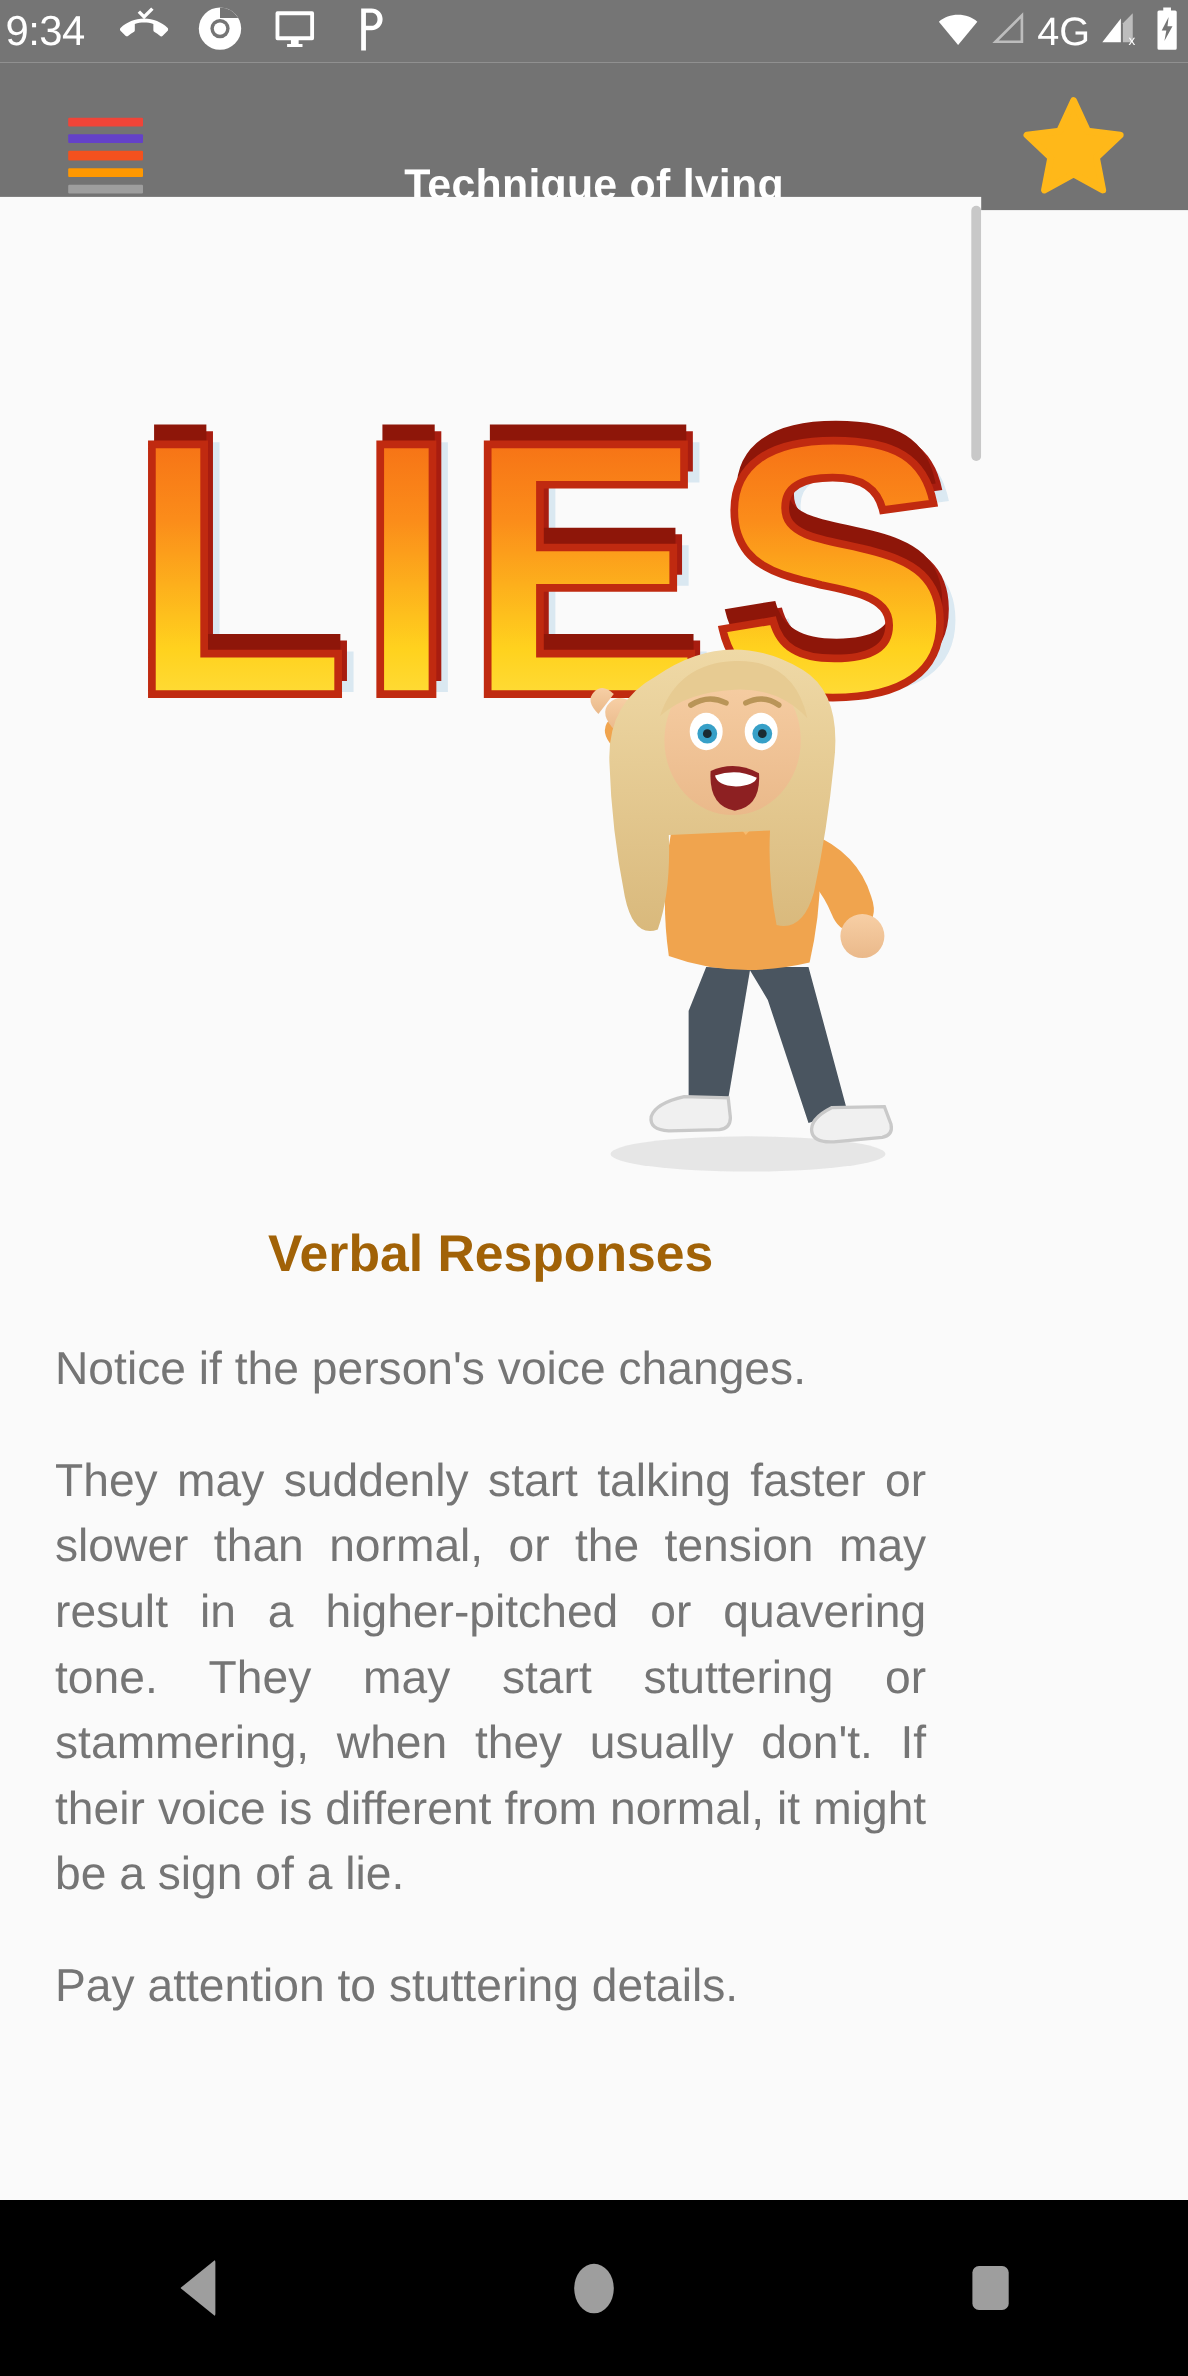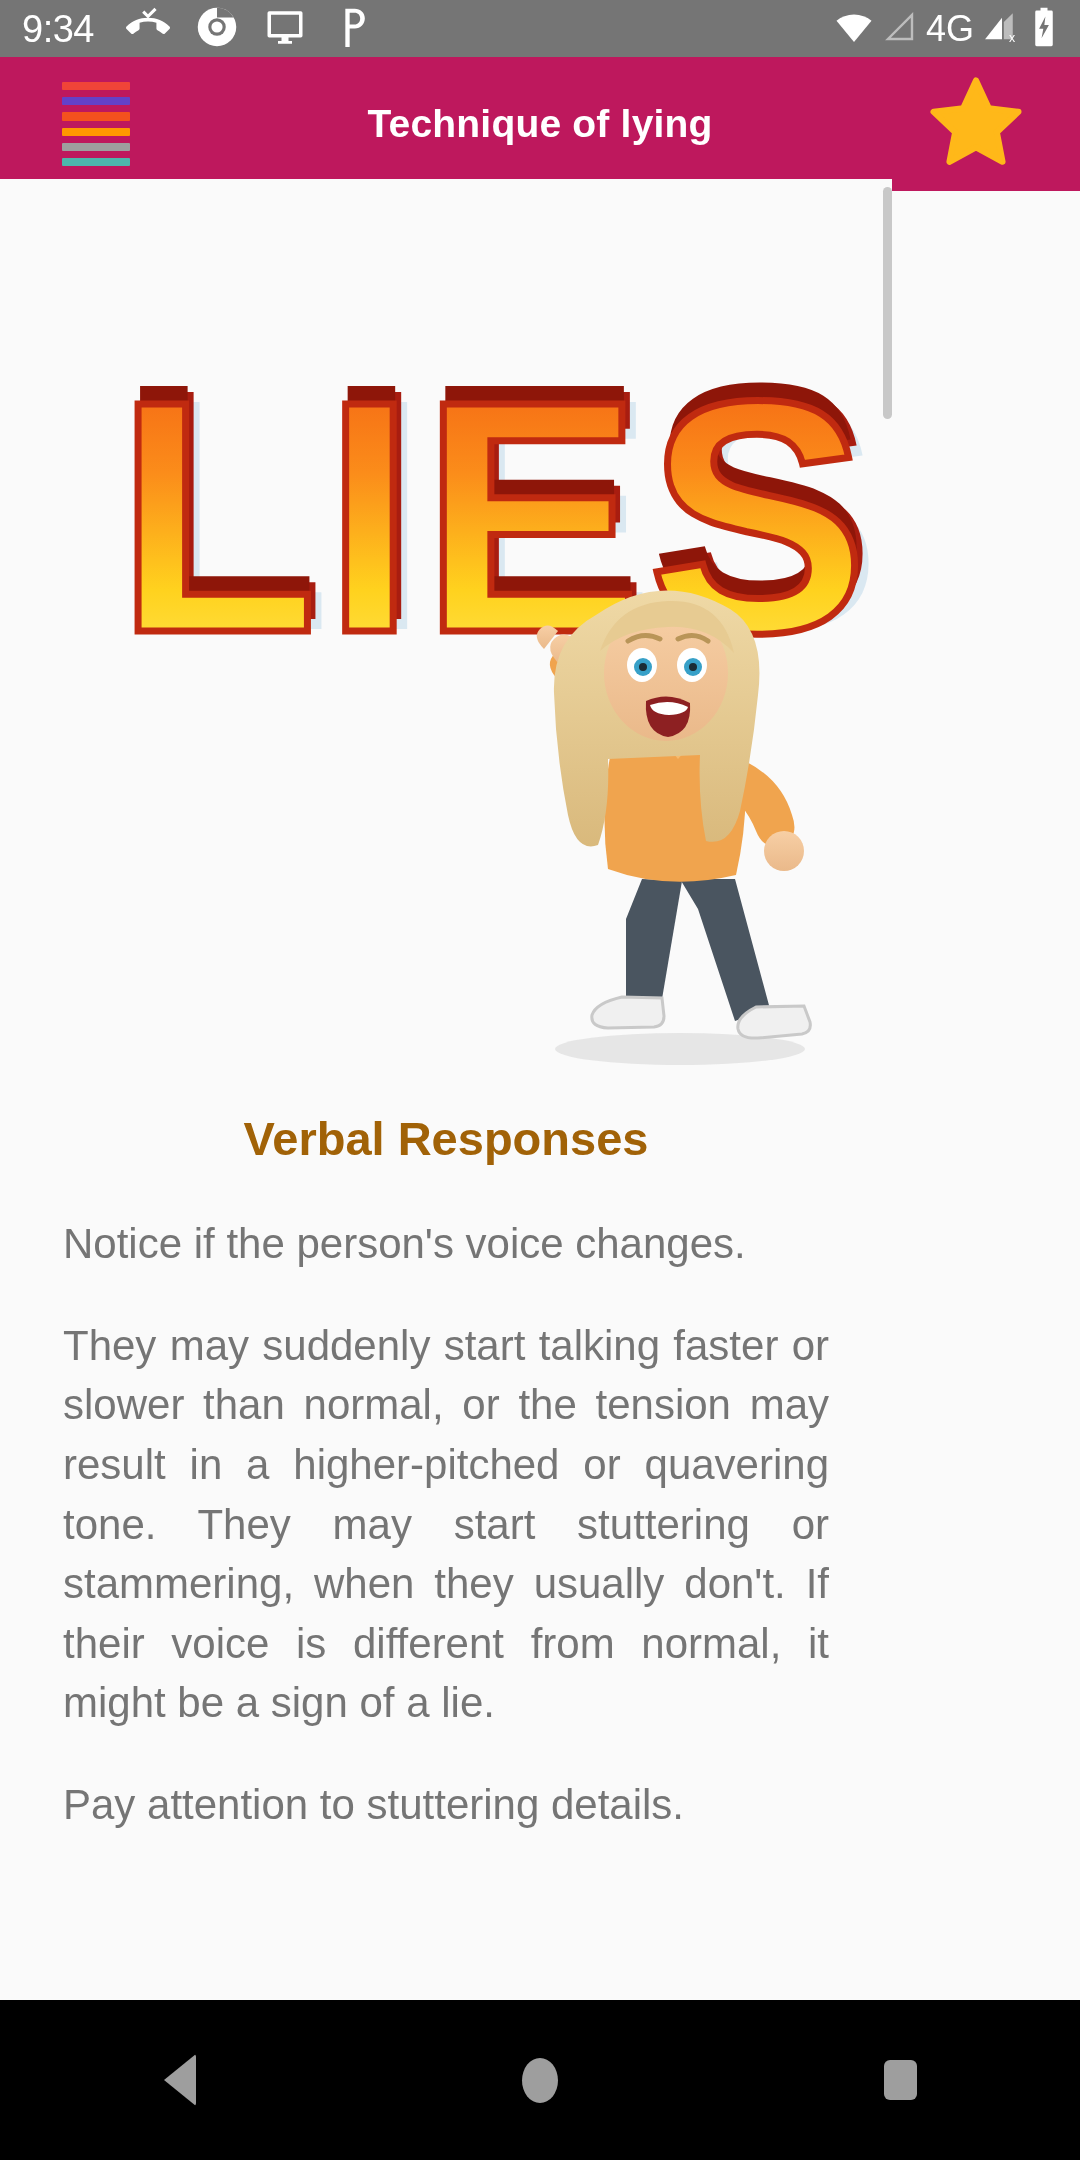--- a/index.html
+++ b/index.html
@@ -9,38 +9,38 @@
     font-family:"Liberation Sans", sans-serif;
     overflow:hidden;
   }
 
   
   .status-bar{
     position:absolute; top:0; left:0;
     width:1080px; height:57px;
     background:#757575;
     display:flex; align-items:center;
-    padding:0 22px;
+    padding:0 5px;
   }
   .status-clock{
     color:#ffffff; font-size:38px; font-weight:400;
     letter-spacing:-.5px; line-height:1;
     font-family:"Liberation Sans", sans-serif;
   }
   .status-left-icons{ display:flex; align-items:center; gap:26px; margin-left:32px; }
   .status-right-icons{ margin-left:auto; display:flex; align-items:center; gap:8px; }
   .sicon{ display:block; }
   .net-label{ color:#fff; font-size:36px; line-height:1; font-weight:400; }
 
   
   .app-bar{
     position:absolute; top:57px; left:0;
     width:1080px; height:134px;
-    background:#be185d;
-    display:flex; align-items:center;
+    background:#737373;
+    display:flex; align-items:flex-end;
   }
   .menu-button{
     width:84px; height:84px;
     margin-left:62px;
     display:flex; flex-direction:column; justify-content:center; gap:7px;
     cursor:pointer;
   }
   .menu-bar-line{ height:11px; width:68px; border-radius:1px; }
   .app-title{
     position:absolute; left:0; right:0;
@@ -80,21 +80,21 @@
     margin-top:12px;
   }
   .body-copy{
     color:#757575;
     font-size:42px;
     line-height:1.42;
     padding:0 46px;
     margin-top:48px;
     text-align:justify;
   }
-  .body-copy p{ margin:17px; }
+  .body-copy p{ margin:4px; }
   .body-copy p.gap{ margin-top:42px; }
 
   
   .scroll-thumb{
     position:absolute;
     top:8px; right:0;
     width:9px; height:232px;
     background:#c8c8c8;
     border-radius:5px;
   }

